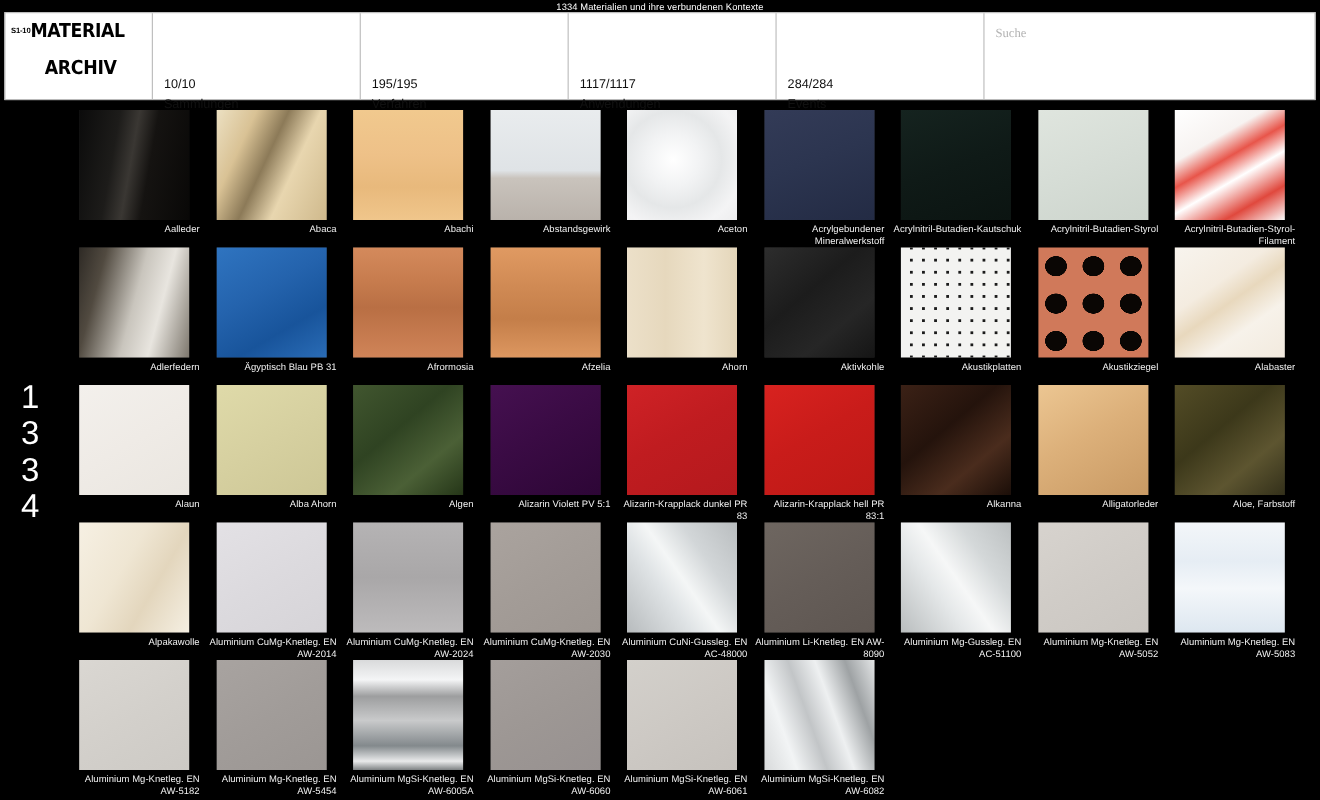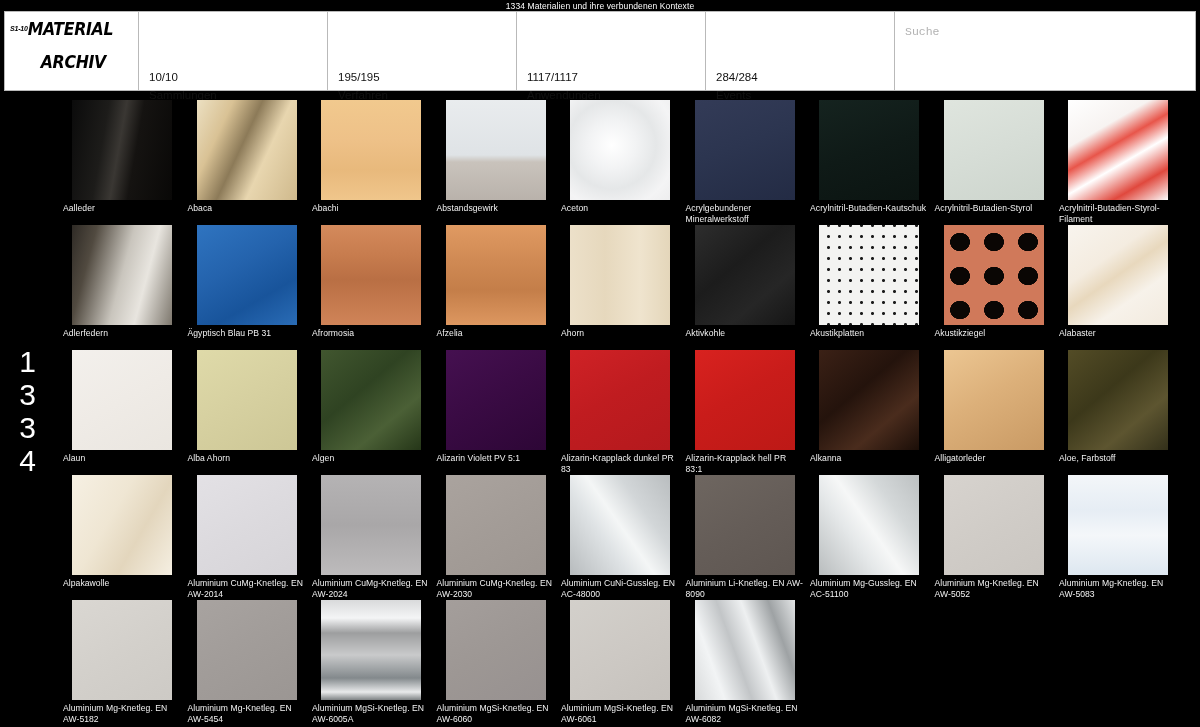--- a/index.html
+++ b/index.html
@@ -35,21 +35,20 @@
     padding: 9px 10px 0 10px;
     position: relative;
     height: 100%;
   }
   .hcell:last-child { border-right: none; }
 
   .hcell.logo {
     width: 134px;
     padding: 9px 0 0 5px;
     display: block;
-    font-style: italic;
   }
   .logo-wrap { display: flex; align-items: flex-start; }
   .logo-sup {
     font-size: 7px; font-weight: 700;
     line-height: 10px; padding-top: 3px;
     letter-spacing: -.2px;
     color: #000;
   }
   .logo-text {
     font-family: "DejaVu Sans Condensed", "Liberation Sans Narrow", "Liberation Sans", sans-serif;
@@ -63,21 +62,21 @@
   .nav-count {
     font-size: 11.5px; color: #111; line-height: 16px; margin-top: 48px;
   }
   .nav-label {
     font-size: 11.5px; color: #111; line-height: 16px; margin-top: 2px;
   }
 
   .hcell.search { flex: 1 1 auto; }
   .search-input {
     border: none; outline: none; background: transparent;
-    font-family: Liberation Mono, monospace;
+    font-family: Liberation Serif, serif;
     font-size: 11.5px; color: #111; width: 100%;
     padding: 0; line-height: 16px;
   }
   .search-input::placeholder { color: #b2b2b2; }
 
   
   .rail {
     position: absolute; left: 0; top: 345px;
     width: 55px;
     display: flex; flex-direction: column;
@@ -110,21 +109,21 @@
     margin: 0 auto;
     display: block;
     background-color: #222;
     background-repeat: no-repeat;
     background-size: cover;
   }
   .caption {
     color: #f2f2f2;
     font-size: 8.6px;
     line-height: 10.5px;
-    text-align: left;
+    text-align: right;
     margin-top: 3px;
     padding: 0 3px;
     letter-spacing: .05px;
   }
 </style>
 </head>
 <body>
 
 <div class="statusbar">1334 Materialien und ihre verbundenen Kontexte</div>
 

